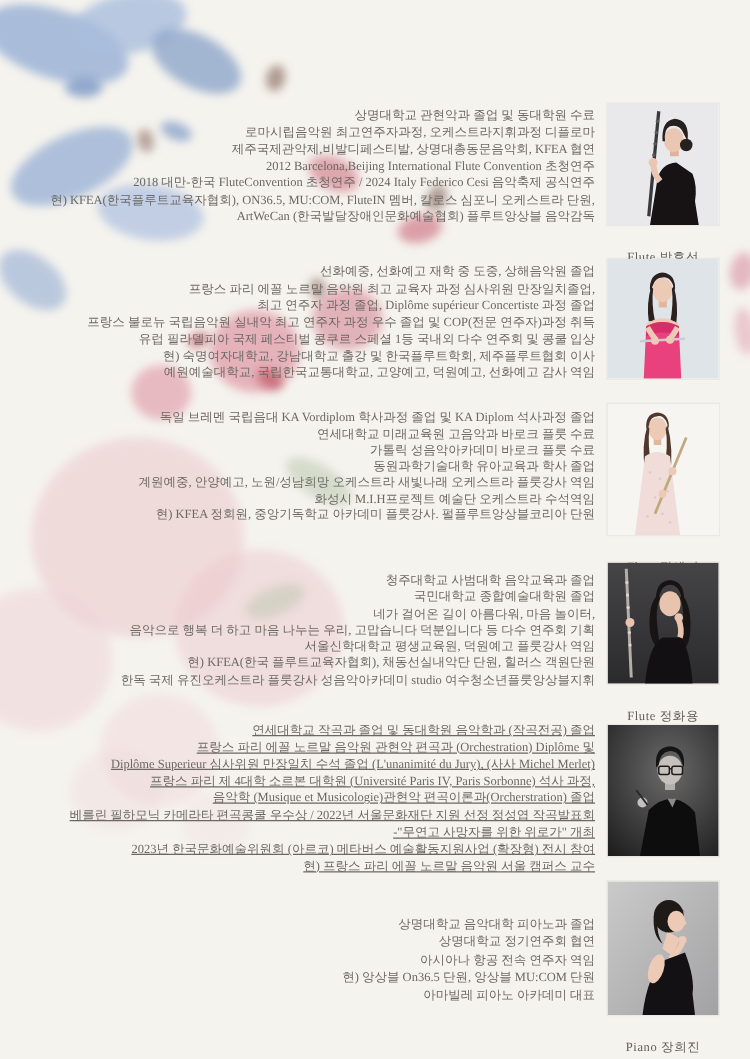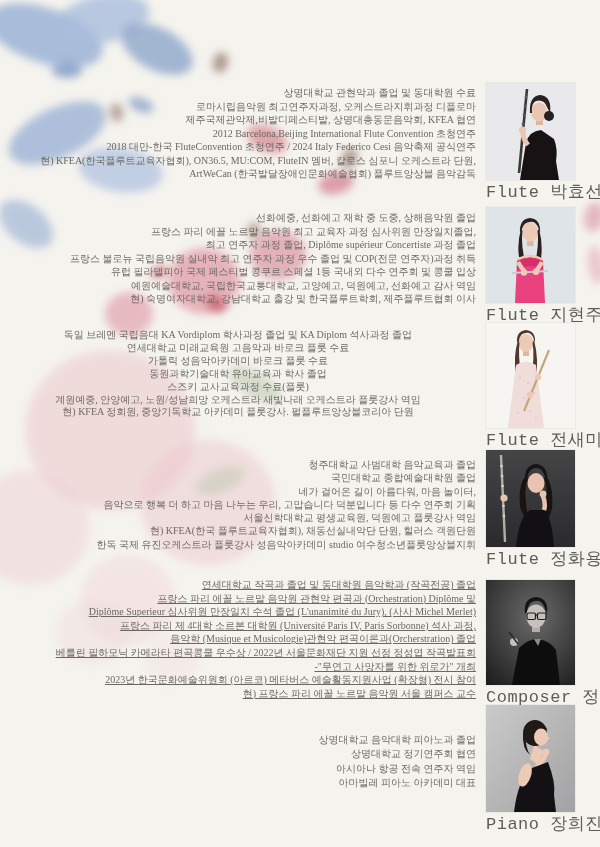--- a/index.html
+++ b/index.html
@@ -46,28 +46,28 @@
   .content{position:absolute;inset:0;z-index:1;}
   .title{
     position:absolute;top:30px;right:24px;
     font-size:29px;letter-spacing:4px;color:var(--title-color,#56534d);font-weight:400;
   }
   .bio{position:absolute;left:0;right:25px;display:flex;align-items:flex-start;}
   .bio-text{flex:1;text-align:right;color:var(--text-color,#6b6862);font-size:10px;margin-right:10px;overflow:visible;}
   .bio-line{white-space:nowrap;}
   .s1 .bio-line{line-height:13.5px;} .s1 .bio-text{padding-top:3px;}
   .s2 .bio-line{line-height:13.5px;text-align:right;} .s2 .bio-text{padding-top:4px;}
-  .s3 .bio-line{line-height:12.9px;text-align:center;} .s3 .bio-text{padding-top:8px;}
+  .s3 .bio-line{line-height:12.9px;} .s3 .bio-text{padding-top:8px;}
   .s4 .bio-line{line-height:13.3px;padding-left:36px;} .s4 .bio-text{padding-top:10px;}
   .s5 .bio-line{line-height:13.6px;} .s5 .bio-text{padding-top:0px;text-decoration:underline;}
   .s6 .bio-line{line-height:14.3px;} .s6 .bio-text{padding-top:28px;}
   .photo-col{width:89px;flex:0 0 89px;}
   .photo-frame{width:89px;overflow:hidden;box-shadow:0 0 0 1px rgba(0,0,0,.04);}
   .photo-frame svg{display:block;}
-  .caption{text-align:center;font-size:17px;color:var(--caption-color,#5f5c55);margin-top:0;letter-spacing:.5px;white-space:nowrap;font-family:Liberation Mono, monospace;}
+  .caption{text-align:center;font-size:10px;color:var(--caption-color,#5f5c55);margin-top:19px;letter-spacing:.5px;white-space:nowrap;}
 </style>
 </head>
 <body style="background: rgb(245, 243, 238);">
 
 <div class="bg-art">
   <div class="fx d1"></div>
   <div class="fx d2"></div>
   <div class="fx d3"></div>
   <div class="fx d4"></div>
   <div class="fx d5"></div>
@@ -134,22 +134,22 @@
     </figure>
   </section>
 
   <section class="bio s2" style="top:207px">
     <div class="bio-text">
         <div class="bio-line">선화예중, 선화예고 재학 중 도중, 상해음악원 졸업</div>
         <div class="bio-line">프랑스 파리 에꼴 노르말 음악원 최고 교육자 과정 심사위원 만장일치졸업,</div>
         <div class="bio-line">최고 연주자 과정 졸업, Diplôme  supérieur  Concertiste 과정 졸업</div>
         <div class="bio-line">프랑스 불로뉴 국립음악원 실내악 최고 연주자 과정 우수 졸업 및 COP(전문 연주자)과정 취득</div>
         <div class="bio-line">유럽 필라델피아 국제 페스티벌 콩쿠르 스페셜 1등 국내외 다수 연주회 및 콩쿨 입상</div>
+        <div class="bio-line">현) 숙명여자대학교, 강남대학교 출강 및 한국플루트학회, 제주플루트협회 이사</div>
         <div class="bio-line">예원예술대학교, 국립한국교통대학교, 고양예고, 덕원예고, 선화예고 감사 역임</div>
-        <div class="bio-line">현) 숙명여자대학교, 강남대학교 출강 및 한국플루트학회, 제주플루트협회 이사</div>
       </div>
     <figure class="photo-col" style="margin:0">
       <div class="photo-frame" style="height:96px">
         <svg width="89" height="96" viewBox="0 0 89 96">
           <rect width="89" height="96" fill="#dfe4e9"></rect>
           <rect x="41" y="31" width="6.5" height="8" fill="#e2b69e"></rect>
           <ellipse cx="44" cy="25" rx="8" ry="9.5" fill="#edcab5"></ellipse>
           <path d="M34 26 Q33 12 44 11 Q55 12 54 26 L52 20 Q49 14 44 15 Q38 15 36 22 Z" fill="#2c211e"></path>
           <path d="M35 22 Q31 36 33 50 L38 50 Q35 36 36.5 24 Z" fill="#2c211e"></path>
           <path d="M53 22 Q57 36 55 52 L50 52 Q53 36 51.5 24 Z" fill="#2c211e"></path>
@@ -166,22 +166,22 @@
       <figcaption class="caption">Flute 지현주</figcaption>
     </figure>
   </section>
 
   <section class="bio s3" style="top:321px">
     <div class="bio-text">
         <div class="bio-line">독일 브레멘 국립음대 KA Vordiplom 학사과정 졸업 및 KA Diplom 석사과정 졸업</div>
         <div class="bio-line">연세대학교 미래교육원 고음악과 바로크 플룻 수료</div>
         <div class="bio-line">가톨릭 성음악아카데미 바로크 플룻 수료</div>
         <div class="bio-line">동원과학기술대학 유아교육과 학사 졸업</div>
-        <div class="bio-line">스즈키 교사교육과정 수료(플룻)</div>
         <div class="bio-line">계원예중, 안양예고, 노원/성남희망 오케스트라 새빛나래 오케스트라 플룻강사 역임</div>
+        <div class="bio-line">화성시 M.I.H프로젝트 예술단 오케스트라 수석역임</div>
         <div class="bio-line">현) KFEA 정회원, 중앙기독학교 아카데미 플룻강사. 펄플루트앙상블코리아 단원</div>
       </div>
     <figure class="photo-col" style="margin:2px 0 0 0">
       <div class="photo-frame" style="height:105px">
         <svg width="89" height="105" viewBox="0 0 89 105">
           <rect width="89" height="105" fill="#f7f5f2"></rect>
           <rect x="37" y="25" width="6" height="8" fill="#e2b69e"></rect>
           <ellipse cx="40" cy="20" rx="7.5" ry="9" fill="#edcab5"></ellipse>
           <path d="M31 20 Q30 8 40 7 Q50 8 49 20 L47 14 Q44 9 40 10 Q34 10 33 18 Z" fill="#50392c"></path>
           <path d="M32 17 Q27 34 30 52 L35 50 Q32 32 33.5 20 Z" fill="#50392c"></path>
@@ -283,20 +283,21 @@
       </div>
       <figcaption class="caption">Composer 정성엽</figcaption>
     </figure>
   </section>
 
   <section class="bio s6" style="top:705px">
     <div class="bio-text">
         <div class="bio-line">상명대학교 음악대학 피아노과 졸업</div>
         <div class="bio-line">상명대학교 정기연주회 협연</div>
         <div class="bio-line">아시아나 항공 전속 연주자 역임</div>
+        <div class="bio-line">현) 앙상블 On36.5 단원, 앙상블 MU:COM 단원</div>
         <div class="bio-line">아마빌레 피아노 아카데미 대표</div>
       </div>
     <figure class="photo-col" style="margin:0">
       <div class="photo-frame" style="height:107px">
         <svg width="89" height="107" viewBox="0 0 89 107">
           <defs>
               <linearGradient id="g6" x1="0" y1="0" x2="1" y2="1">
                 <stop offset="0" stop-color="#cacaca"></stop>
                 <stop offset="1" stop-color="#a2a2a4"></stop>
               </linearGradient>

